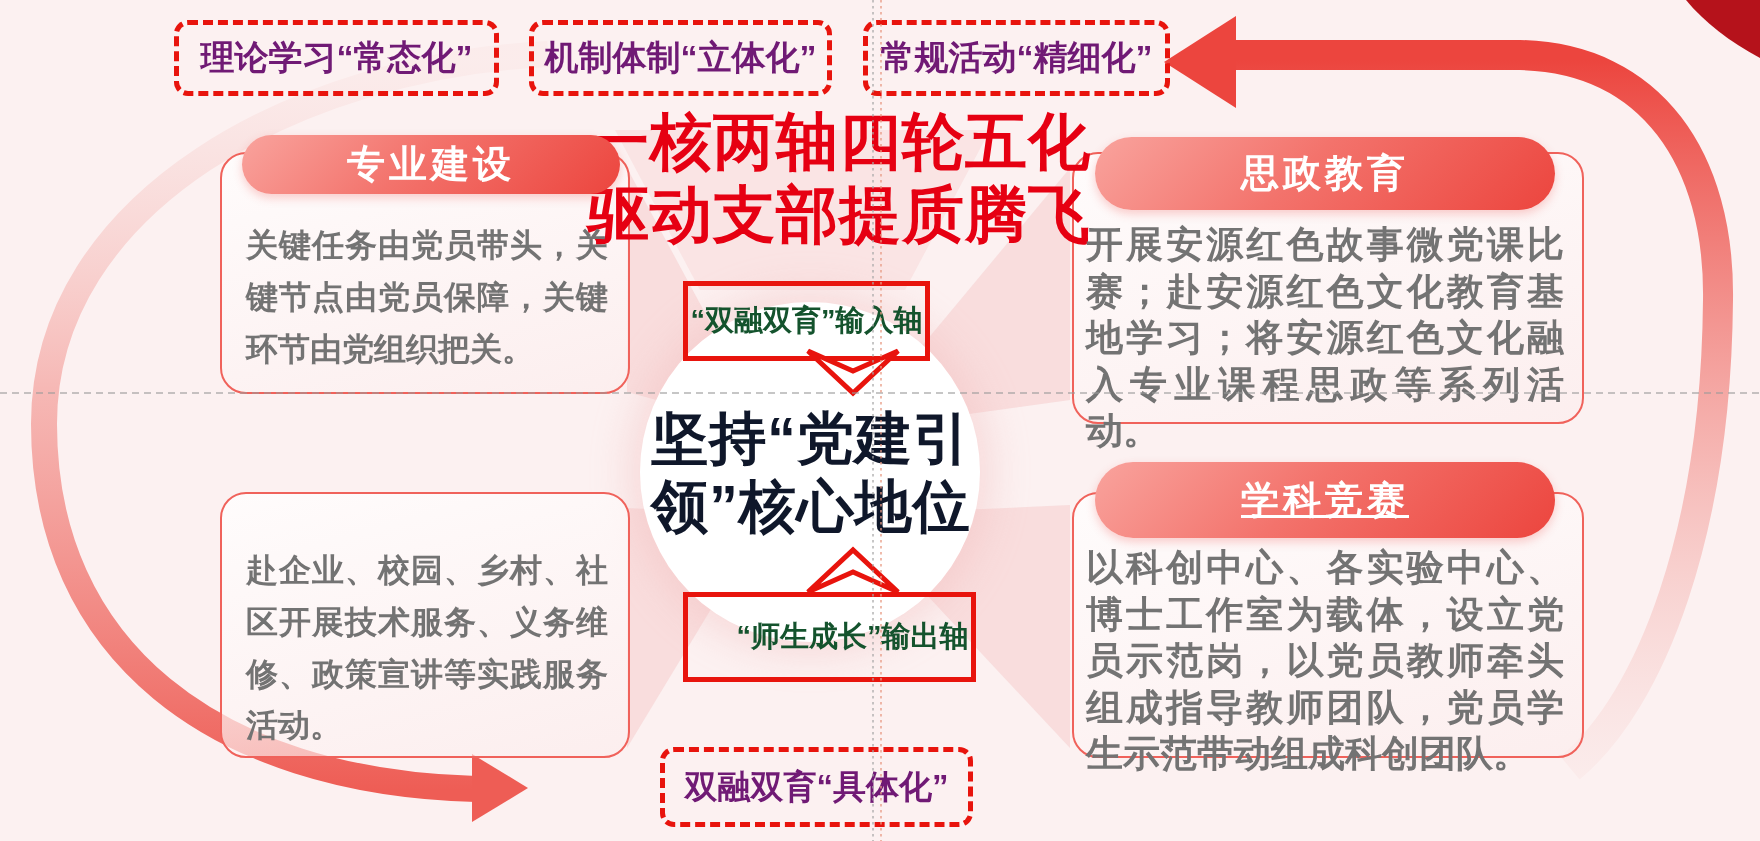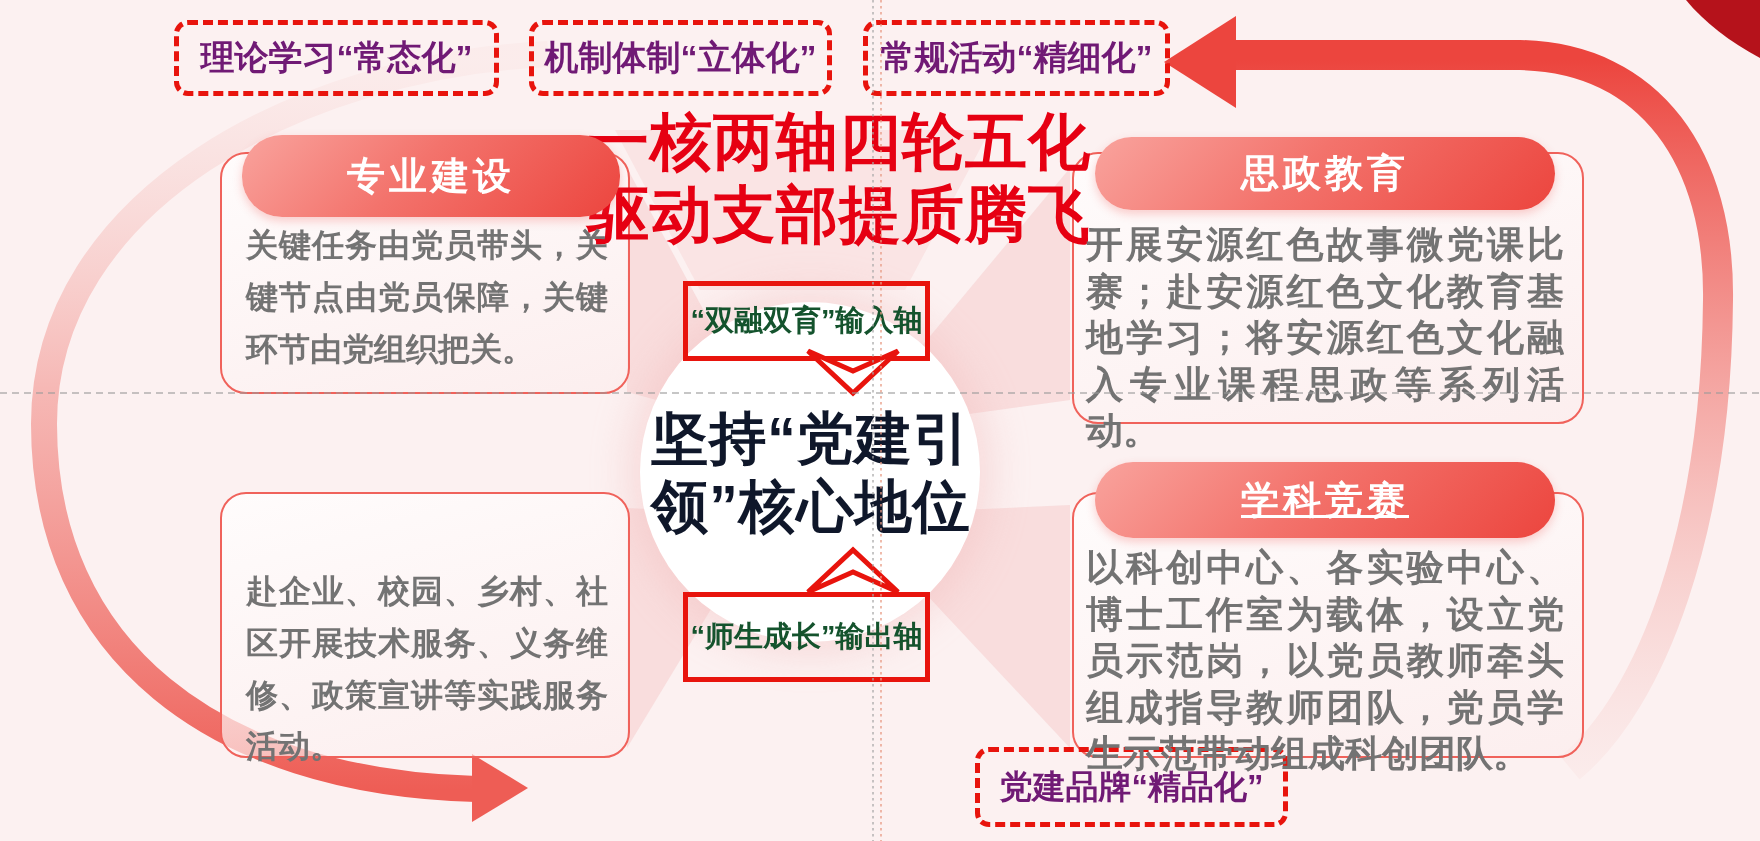--- a/index.html
+++ b/index.html
@@ -112,49 +112,49 @@
   <div class="abs tag tag-top" style="left:174px;top:20px;width:315px;height:66px;">
     <span>理论学习“常态化”</span>
   </div>
   <div class="abs tag tag-top" style="left:529px;top:20px;width:293px;height:66px;">
     <span>机制体制“立体化”</span>
   </div>
   <div class="abs tag tag-top" style="left:863px;top:20px;width:297px;height:66px;">
     <span>常规活动“精细化”</span>
   </div>
 
-  <div class="abs tag tag-bottom" style="left:975px;top:747px;width:303px;height:70px;">
-    <span>党建品牌“精品化”</span>
+  <div class="abs tag tag-bottom" style="left:660px;top:747px;width:303px;height:70px;">
+    <span>双融双育“具体化”</span>
   </div>
 
   <div class="abs card" style="left:220px;top:152px;width:406px;height:238px;"></div>
-  <div class="abs pill" style="left:242px;top:135px;width:378px;height:82px;">
+  <div class="abs pill" style="left:242px;top:135px;width:378px;height:59px;">
     <span>专业建设</span>
   </div>
   <div class="abs card-body body-left" style="left:246px;top:220px;width:362px;">关键任务由党员带头，关键节点由党员保障，关键环节由党组织把关。</div>
 
   <div class="abs card" style="left:1072px;top:152px;width:508px;height:268px;"></div>
   <div class="abs pill" style="left:1095px;top:137px;width:460px;height:73px;">
     <span>思政教育</span>
   </div>
   <div class="abs card-body body-right" style="left:1086px;top:222px;width:478px;">开展安源红色故事微党课比赛；赴安源红色文化教育基地学习；将安源红色文化融入专业课程思政等系列活动。</div>
 
   <div class="abs card" style="left:220px;top:492px;width:406px;height:262px;"></div>
-  <div class="abs card-body body-left" style="left:246px;top:566px;width:362px;">赴企业、校园、乡村、社区开展技术服务、义务维修、政策宣讲等实践服务活动。</div>
+  <div class="abs card-body body-left" style="left:246px;top:545px;width:362px;">赴企业、校园、乡村、社区开展技术服务、义务维修、政策宣讲等实践服务活动。</div>
 
   <div class="abs card" style="left:1072px;top:492px;width:508px;height:262px;"></div>
   <div class="abs pill" style="left:1095px;top:462px;width:460px;height:76px;text-decoration:underline;">
     <span>学科竞赛</span>
   </div>
   <div class="abs card-body body-right" style="left:1086px;top:545px;width:478px;">以科创中心、各实验中心、博士工作室为载体，设立党员示范岗，以党员教师牵头组成指导教师团队，党员学生示范带动组成科创团队。</div>
 
   <div class="abs axis-box" style="left:683px;top:281px;width:237px;height:70px;">
     <span>“双融双育”输入轴</span>
   </div>
-  <div class="abs axis-box" style="left:683px;top:592px;width:237px;height:80px;">
+  <div class="abs axis-box" style="left:683px;top:592px;width:237px;height:80px;padding-left:46px;">
     <span>“师生成长”输出轴</span>
   </div>
 
   <svg class="layer" id="fg-layer" viewBox="0 0 1760 841">
     <polygon points="808,351 853,371 898,351 853,393" fill="#ffffff" stroke="#e8140d" stroke-width="5" stroke-linejoin="miter"></polygon>
     <polygon points="808,592 853,572 898,592 853,550" fill="#ffffff" stroke="#e8140d" stroke-width="5" stroke-linejoin="miter"></polygon>
     <line x1="0" y1="393" x2="1760" y2="393" stroke="#9a9a9a" stroke-width="1.4" stroke-dasharray="7 5" opacity="0.75"></line>
     <line x1="873" y1="0" x2="873" y2="841" stroke="#a8a8a8" stroke-width="1.6" stroke-dasharray="2.5 3.5" opacity="0.8"></line>
     <line x1="881" y1="0" x2="881" y2="841" stroke="#e89b85" stroke-width="1.6" stroke-dasharray="2.5 3.5" opacity="0.85"></line>
   </svg>

